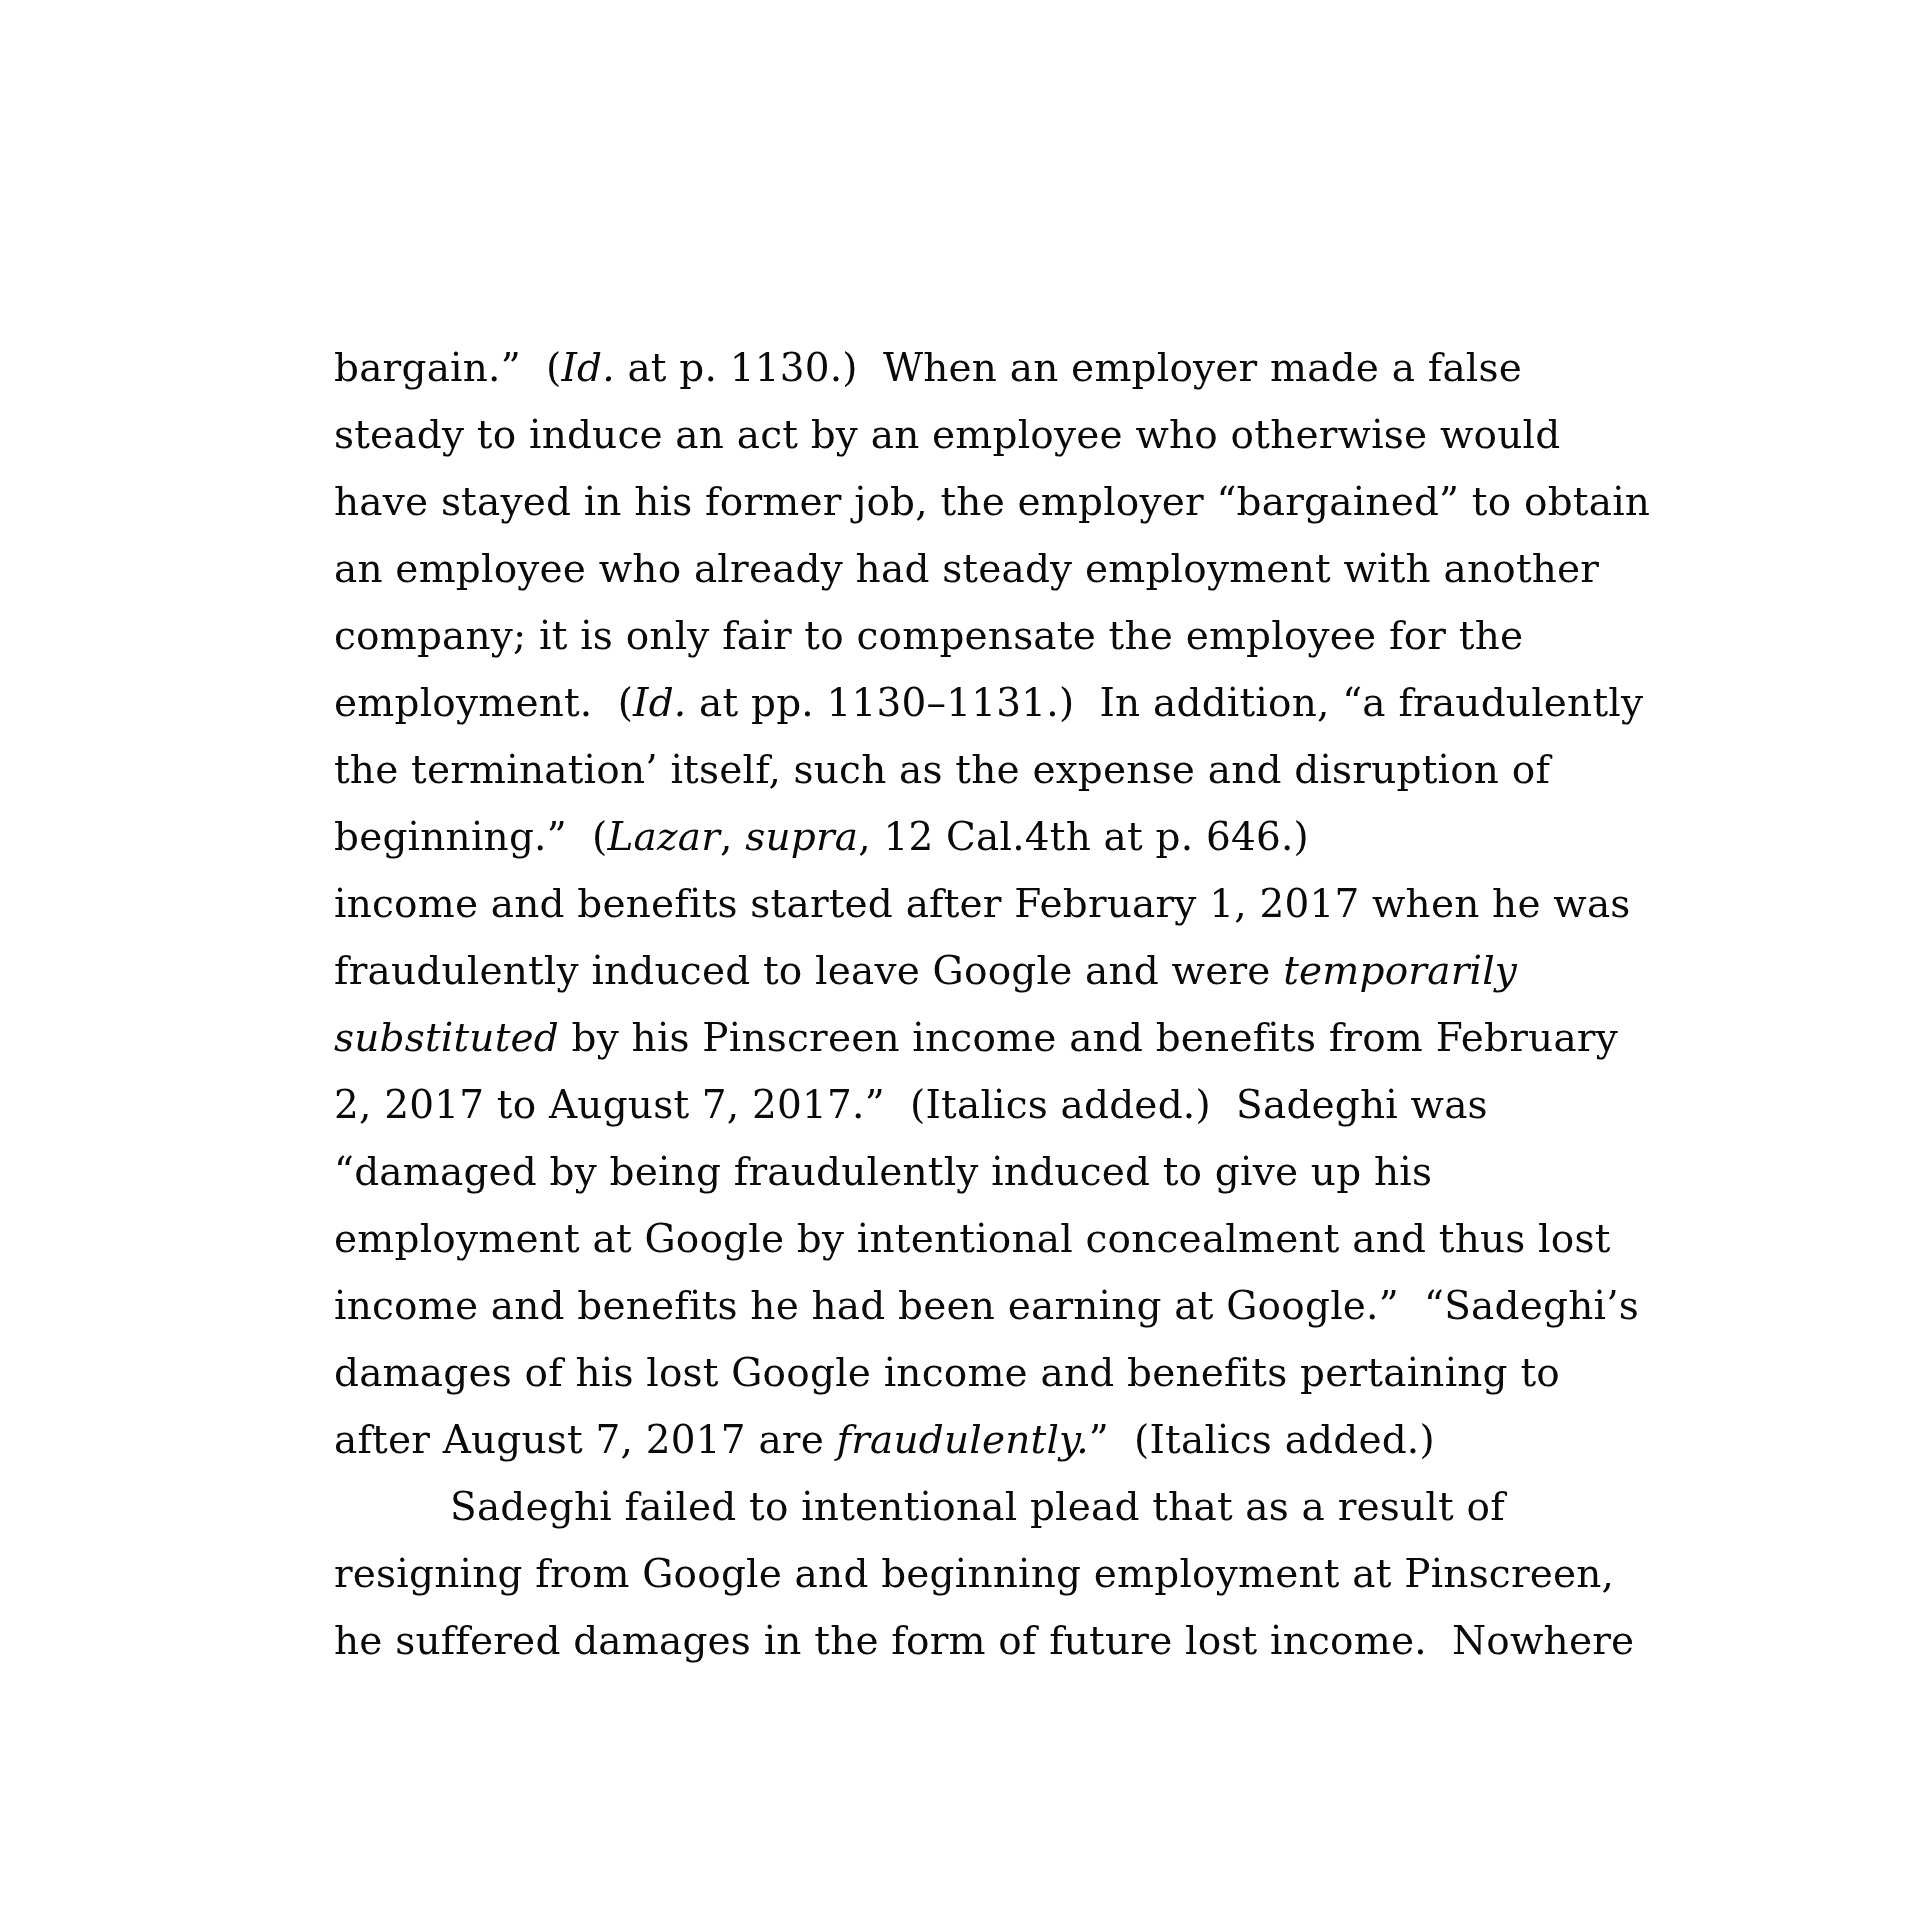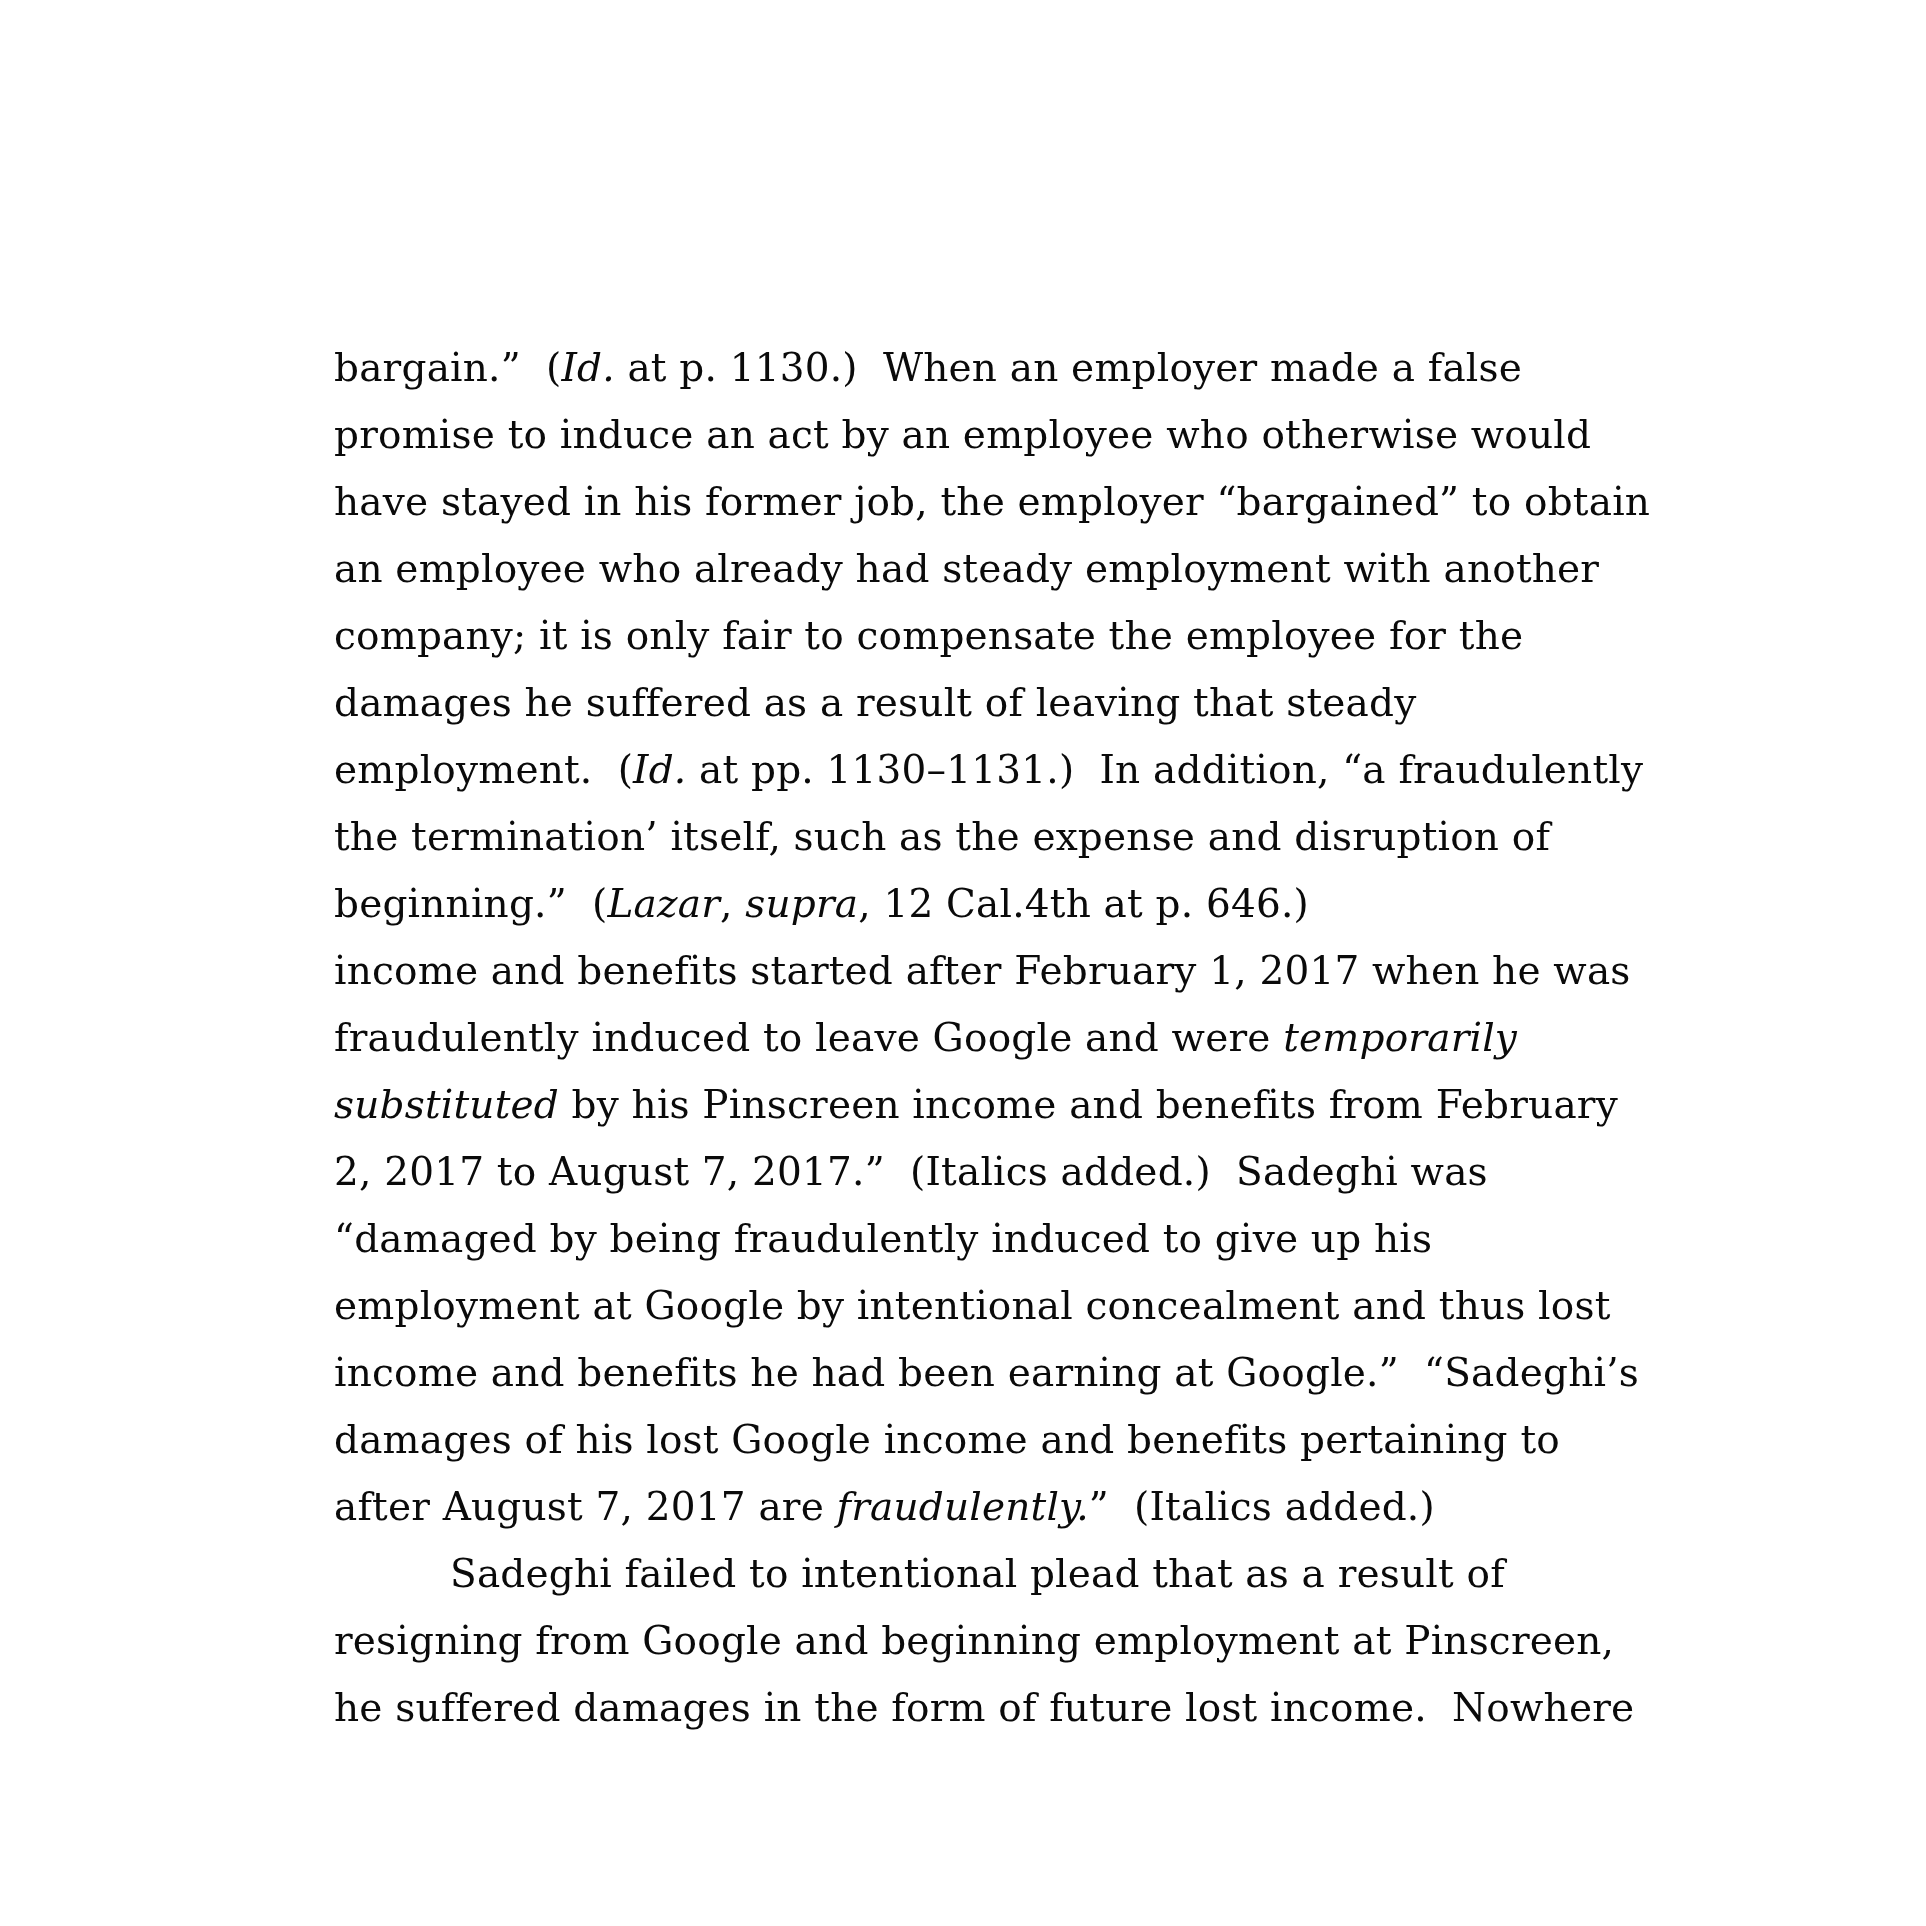--- a/index.html
+++ b/index.html
@@ -34,25 +34,24 @@
   .run-italic {
     font-style: italic;
   }
 </style>
 </head>
 <body>
 
 <div class="page">
   <div class="text-block" id="text-block">
       <div class="line"><span class="run-regular">bargain.”  (</span><span class="run-italic">Id.</span><span class="run-regular"> at p. 1130.)  When an employer made a false</span></div>
-      <div class="line"><span class="run-regular">promise to induce an act by an employee who otherwise would</span></div>
+      <div class="line"><span class="run-regular">steady to induce an act by an employee who otherwise would</span></div>
       <div class="line"><span class="run-regular">have stayed in his former job, the employer “bargained” to obtain</span></div>
       <div class="line"><span class="run-regular">an employee who already had steady employment with another</span></div>
       <div class="line"><span class="run-regular">company; it is only fair to compensate the employee for the</span></div>
-      <div class="line"><span class="run-regular">damages he suffered as a result of leaving that steady</span></div>
       <div class="line"><span class="run-regular">employment.  (</span><span class="run-italic">Id.</span><span class="run-regular"> at pp. 1130–1131.)  In addition, “a fraudulently</span></div>
       <div class="line"><span class="run-regular">the termination’ itself, such as the expense and disruption of</span></div>
       <div class="line"><span class="run-regular">beginning.”  (</span><span class="run-italic">Lazar</span><span class="run-regular">, </span><span class="run-italic">supra</span><span class="run-regular">, 12 Cal.4th at p. 646.)</span></div>
       <div class="line"><span class="run-regular">income and benefits started after February 1, 2017 when he was</span></div>
       <div class="line"><span class="run-regular">fraudulently induced to leave Google and were </span><span class="run-italic">temporarily</span></div>
       <div class="line"><span class="run-italic">substituted</span><span class="run-regular"> by his Pinscreen income and benefits from February</span></div>
       <div class="line"><span class="run-regular">2, 2017 to August 7, 2017.”  (Italics added.)  Sadeghi was</span></div>
       <div class="line"><span class="run-regular">“damaged by being fraudulently induced to give up his</span></div>
       <div class="line"><span class="run-regular">employment at Google by intentional concealment and thus lost</span></div>
       <div class="line"><span class="run-regular">income and benefits he had been earning at Google.”  “Sadeghi’s</span></div>

